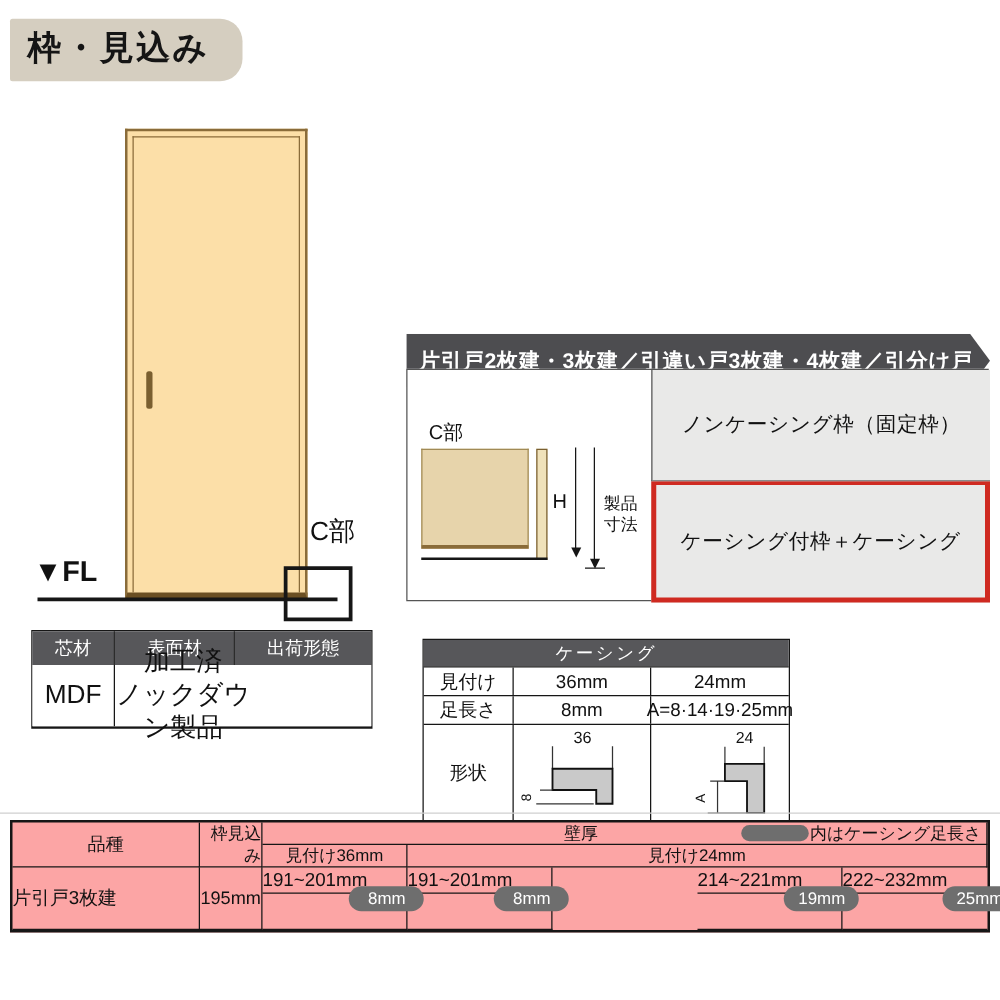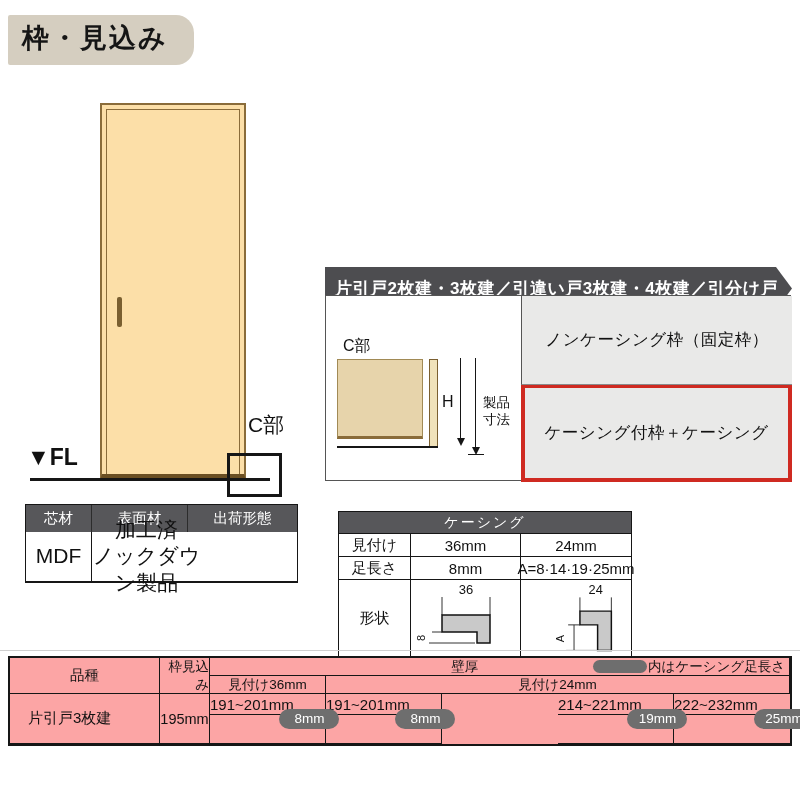--- a/index.html
+++ b/index.html
@@ -101,21 +101,21 @@
   .bt-wall-label { position:absolute; left:44%; top:50%; transform:translate(-50%,-50%); }
   .bt-legend { position:absolute; right:4px; top:50%; transform:translateY(-50%);
     display:flex; align-items:center; font-size:13.5px; }
   .legend-pill { display:inline-block; width:54px; height:13px; border-radius:7px;
     background:#6e6e6e; margin-right:1px; }
   .bt-sub36 { grid-column:3; grid-row:2; display:flex; align-items:center;
     justify-content:center; font-size:13.5px; }
   .bt-sub24 { grid-column:4 / -1; grid-row:2; display:flex; align-items:center;
     justify-content:center; font-size:13.5px; border-right:none; }
   .bt-kind { grid-column:1; grid-row:3; display:flex; align-items:center;
-    padding-left:18px; font-size:15px; border-bottom:none; }
+    font-size:15px; border-bottom:none; }
   .bt-depth { grid-column:2; grid-row:3; display:flex; align-items:center;
     justify-content:center; font-size:14.5px; border-bottom:none; }
   .wall-cell { grid-row:3; display:flex; flex-direction:row; border-bottom:none; }
   .wall-cell:last-child { border-right:none;gap:20px; }
   .wc-range { height:21px; display:flex; align-items:center; justify-content:center;
     font-size:15px; border-bottom:1px solid #161616; }
   .wc-arrow { flex:1; position:relative; }
   .dim-line { position:absolute; left:3px; right:3px; top:50%; height:2px;
     background:#111; margin-top:-1px; }
   .ah { position:absolute; top:50%; width:0; height:0; margin-top:-6px;

